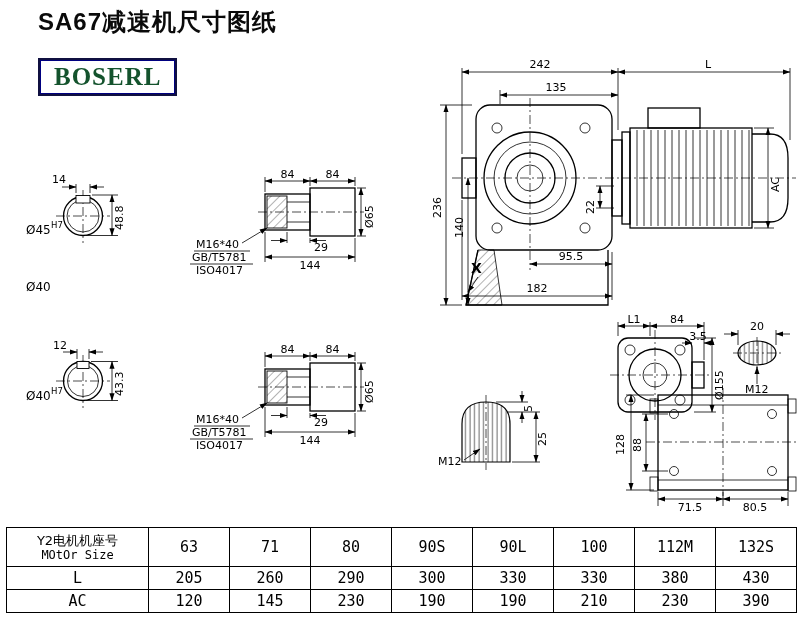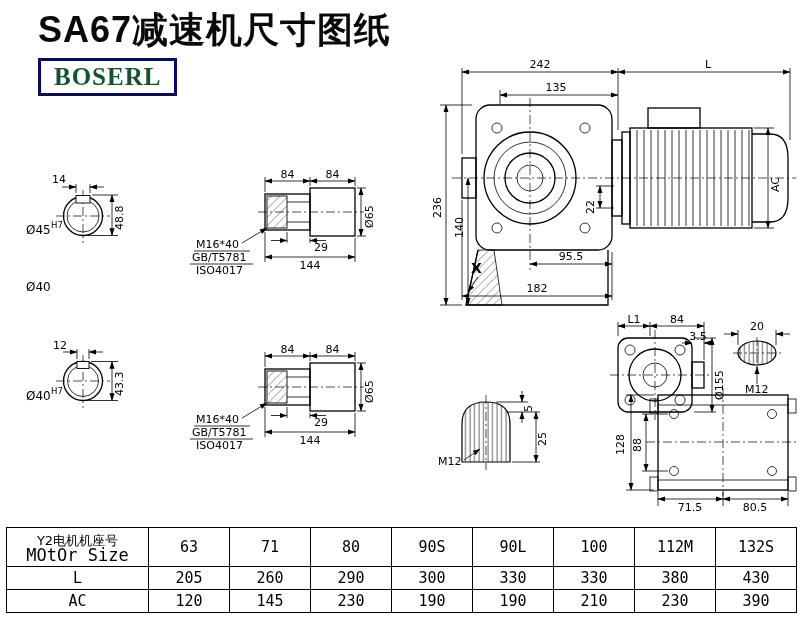--- a/index.html
+++ b/index.html
@@ -1,18 +1,18 @@
 <!DOCTYPE html>
 <html><head>
 <meta charset="utf-8">
 <style>
   html,body{margin:0;padding:0;background:#fff;}
   .page{position:relative;width:800px;height:637px;background:#fff;overflow:hidden;
         font-family:"Liberation Sans","DejaVu Sans",sans-serif;color:#000;}
-  .title{position:absolute;left:38px;top:6px;margin:0;font-size:36px;font-weight:700;
+  .title{position:absolute;left:38px;top:6px;margin:0;font-size:24px;font-weight:700;
          letter-spacing:1px;color:#0a0a0a;}
   .logo{position:absolute;left:38px;top:58px;padding:3px 14px;border:2px solid #101040;
         box-shadow:inset 0 0 0 1px #000080;background:#fff;}
   .logo span{font-family:"Liberation Serif","DejaVu Serif",serif;font-weight:700;
         font-size:25px;color:#14532d;letter-spacing:1px;}
   svg.drawing{position:absolute;left:0;top:0;}
   
   .o{fill:none;stroke:#000;stroke-width:1.3;}
   .n{fill:none;stroke:#000;stroke-width:0.8;}
   .d{fill:none;stroke:#000;stroke-width:0.8;}
@@ -23,21 +23,21 @@
   text.sup{font:8.5px "DejaVu Sans",sans-serif;}
   text.bold{font:bold 14px "DejaVu Sans",sans-serif;}
   
   .size-table{position:absolute;left:6px;top:527px;width:789px;border-collapse:collapse;
       table-layout:fixed;font-family:"DejaVu Sans Mono","Liberation Mono",monospace;padding-left:15px;}
   .size-table th,.size-table td{border:1px solid #000;text-align:center;vertical-align:middle;
       font-weight:400;padding:0;font-size:15px;color:#000;background:#fff;}
   .size-table tr.hdr th{height:38px;}
   .size-table tr.data td{height:22px;}
   .hdr-cn{font-size:13px;line-height:15px;font-family:"DejaVu Sans",sans-serif;}
-  .hdr-en{font-size:17px;line-height:14px;}
+  .hdr-en{font-size:12px;line-height:14px;}
 </style>
 </head>
 <body>
 
 <div class="page">
 
   <h1 class="title">SA67减速机尺寸图纸</h1>
 
   <div class="logo">
     <span>BOSERL</span>

